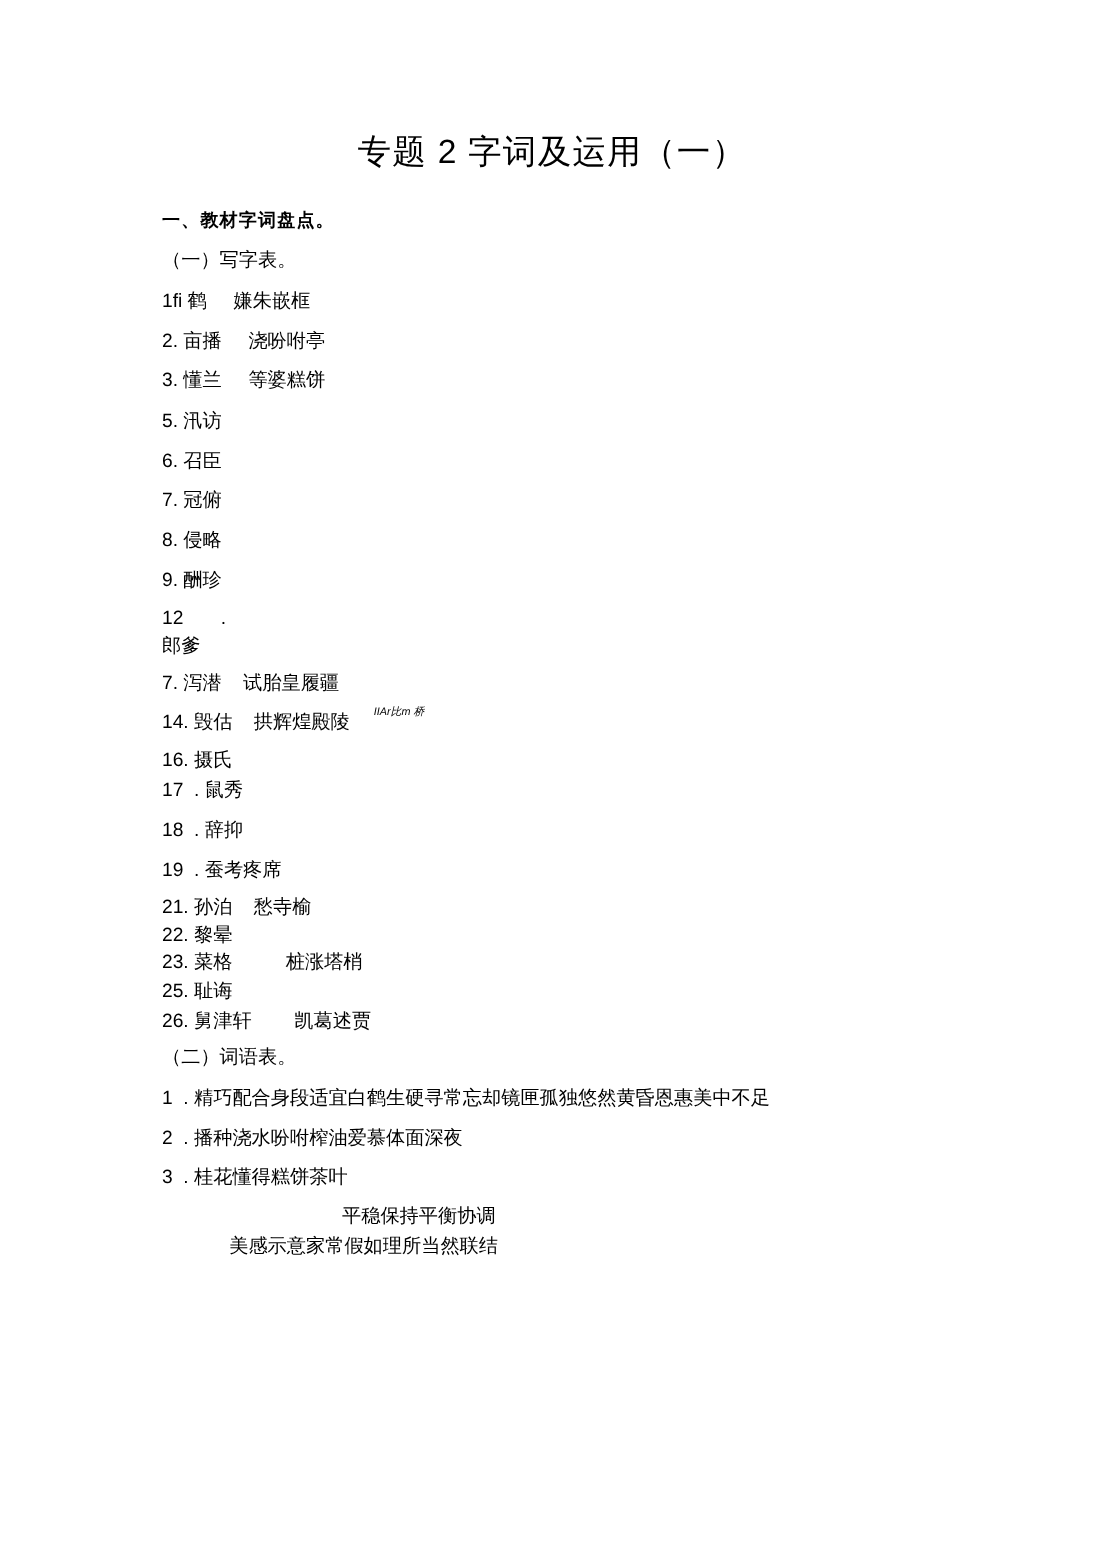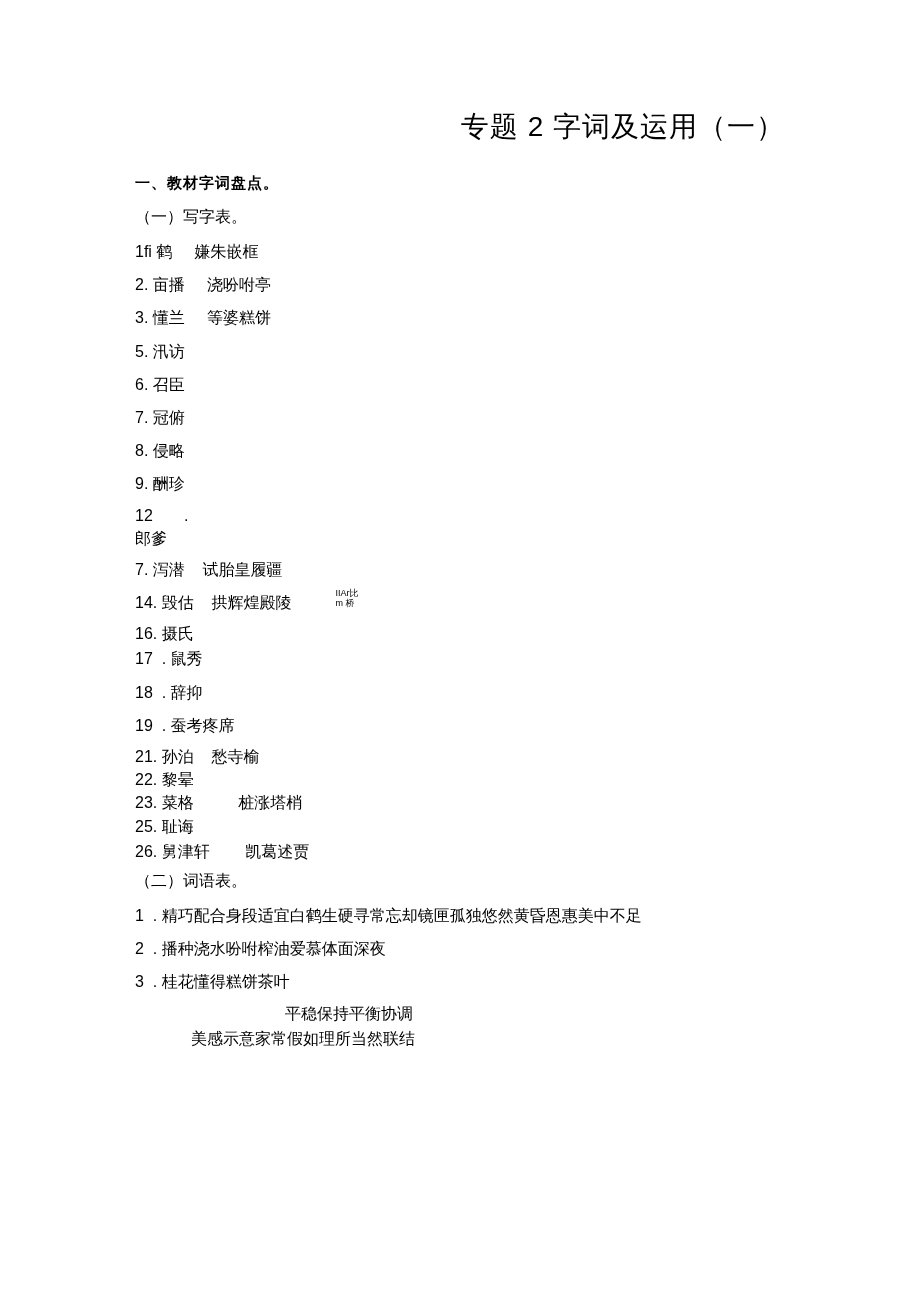--- a/index.html
+++ b/index.html
@@ -9,21 +9,21 @@
     width: 920px;
   }
   body {
     font-family: "Microsoft YaHei", "SimSun", sans-serif;
     color: #000;
     padding: 108px 135px 200px 135px;
     box-sizing: border-box;
   }
   .title {
     font-size: 28px;
-    text-align: right;
+    text-align: center;
     letter-spacing: 1px;
     margin-bottom: 28px;
   }
   .section-heading {
     font-size: 15px;
     font-weight: bold;
     margin-bottom: 14px;
     letter-spacing: 1px;
   }
   .sub-heading {
@@ -67,21 +67,21 @@
   <div style="display:flex; flex-direction:column; width:90px;">
     <span class="line tight">12       .</span>
     <span class="line tight">郎爹</span>
   </div>
 </div>
 
 <div class="line block">7. 泻潜    试胎皇履疆</div>
 
 <div class="block" style="display:flex; align-items:flex-start;">
   <span class="line">14. 毁估    拱辉煌殿陵</span>
-  <span style="display:flex; flex-direction:column; font-size:9px; line-height:1.05; margin-left:44px;">
+  <span style="display:flex; flex-direction:row; font-size:9px; line-height:1.05; margin-left:20px;font-style:italic;">
     <span>IIAr比</span>
     <span>m 桥</span>
   </span>
 </div>
 
 <div class="line tight">16. 摄氏</div>
 <div class="line block">17  . 鼠秀</div>
 <div class="line block">18  . 辞抑</div>
 <div class="line block">19  . 蚕考疼席</div>
 <div class="line tight">21. 孙泊    愁寺榆</div>

